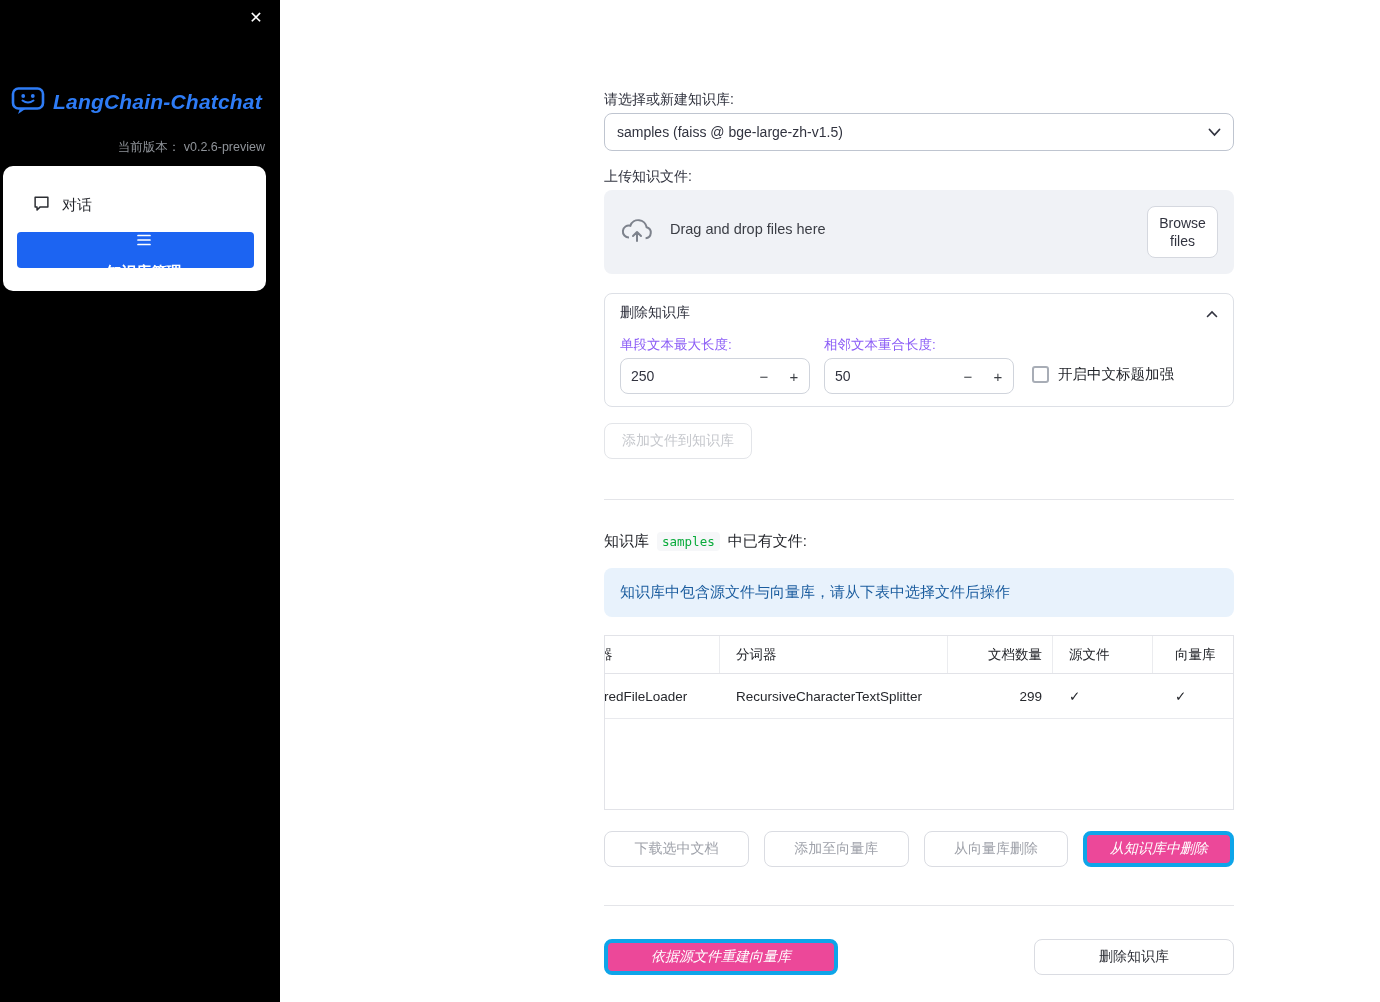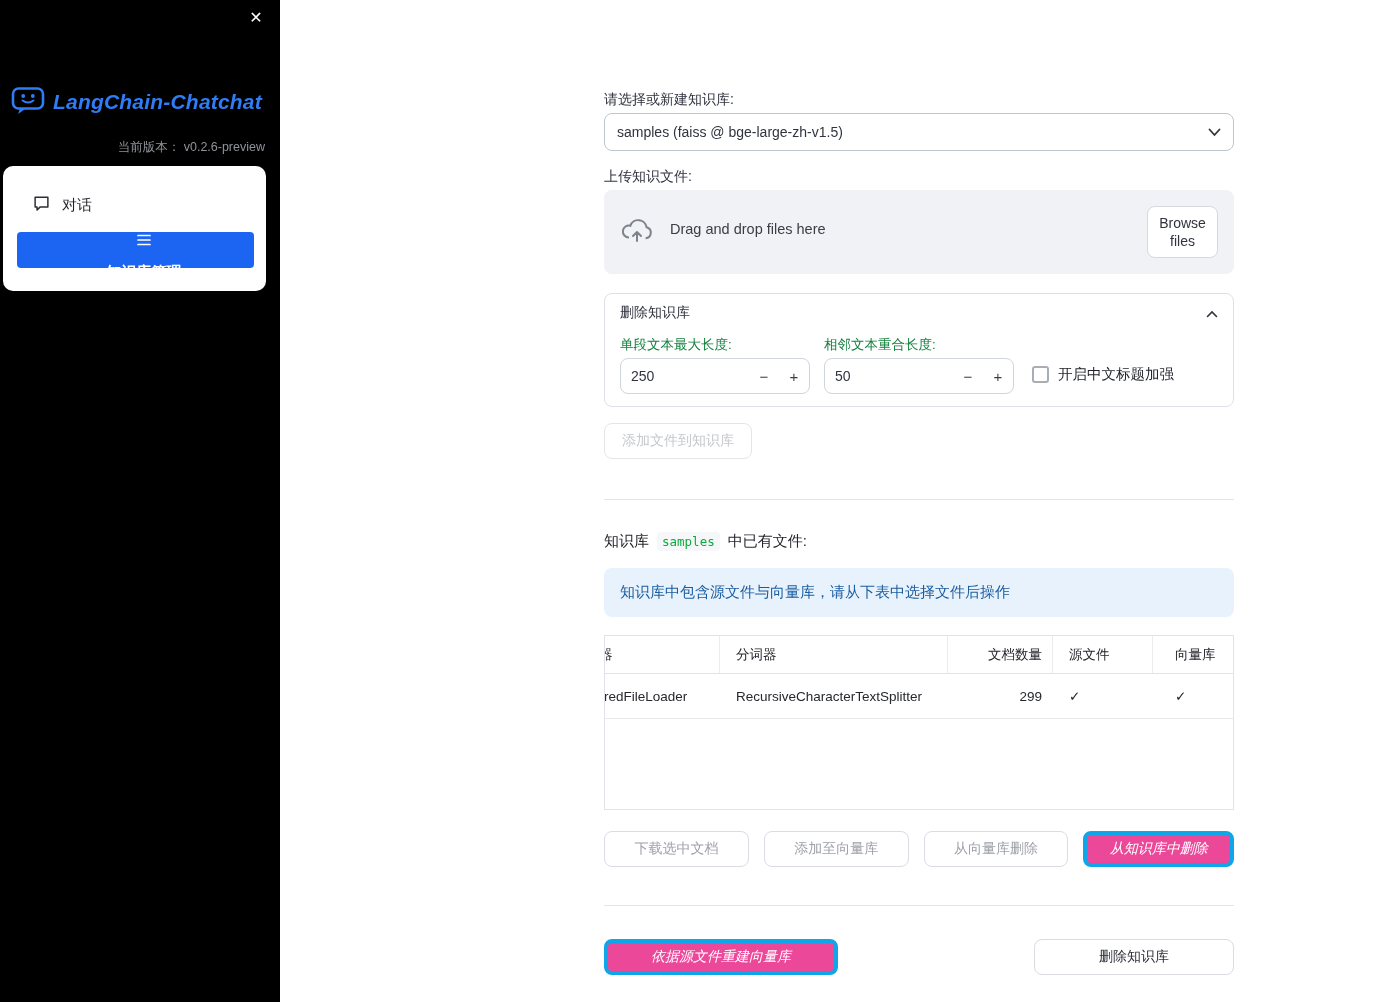--- a/index.html
+++ b/index.html
@@ -35,21 +35,21 @@
   .dz-icon { margin-right:16px; flex:0 0 auto; }
   .dz-title { font-size:14.5px; color:#3a3d44; margin-bottom:6px; }
   .dz-limit { font-size:12px; color:#82868f; line-height:16px; width:478px; }
   .browse-btn { margin-left:auto; width:71px; height:52px; background:#ffffff; border:1px solid #d5d8df;
     border-radius:8px; font-size:14px; color:#31333f; font-family:inherit; cursor:pointer; line-height:18px; }
 
   .expander { position:absolute; top:285px; left:0; width:630px; height:114px;
     border:1px solid #dde0e6; border-radius:8px; background:#fff; }
   .exp-header { height:38px; display:flex; align-items:center; justify-content:space-between;
     padding:0 15px; font-size:14px; color:#31333f; cursor:pointer; }
-  .num-label { position:absolute; top:42px; font-size:13.5px; color:#15803d; }
+  .num-label { position:absolute; top:42px; font-size:13.5px; color:#8b5cf6; }
   .num-input { position:absolute; top:64px; width:190px; height:36px; border:1px solid #d0d4dc;
     border-radius:8px; background:#fff; display:flex; align-items:center; }
   .num-value { flex:1; border:none; outline:none; background:transparent; padding-left:10px;
     font-size:14px; color:#31333f; font-family:inherit; width:100%; min-width:0; }
   .step-btn { width:30px; background:none; border:none; color:#3c3f45; font-size:15px; cursor:pointer; padding:0; }
   .checkbox-row { position:absolute; left:427px; top:71px; display:flex; align-items:center; gap:9px; cursor:pointer; }
   .checkbox { width:17px; height:17px; border:2px solid #a8adb6; border-radius:3px; background:#fff; flex:0 0 auto; }
   .checkbox-label { font-size:14.5px; color:#1f2127; }
 
   .btn { height:36px; border-radius:8px; font-size:14px; font-family:inherit; cursor:pointer; }

